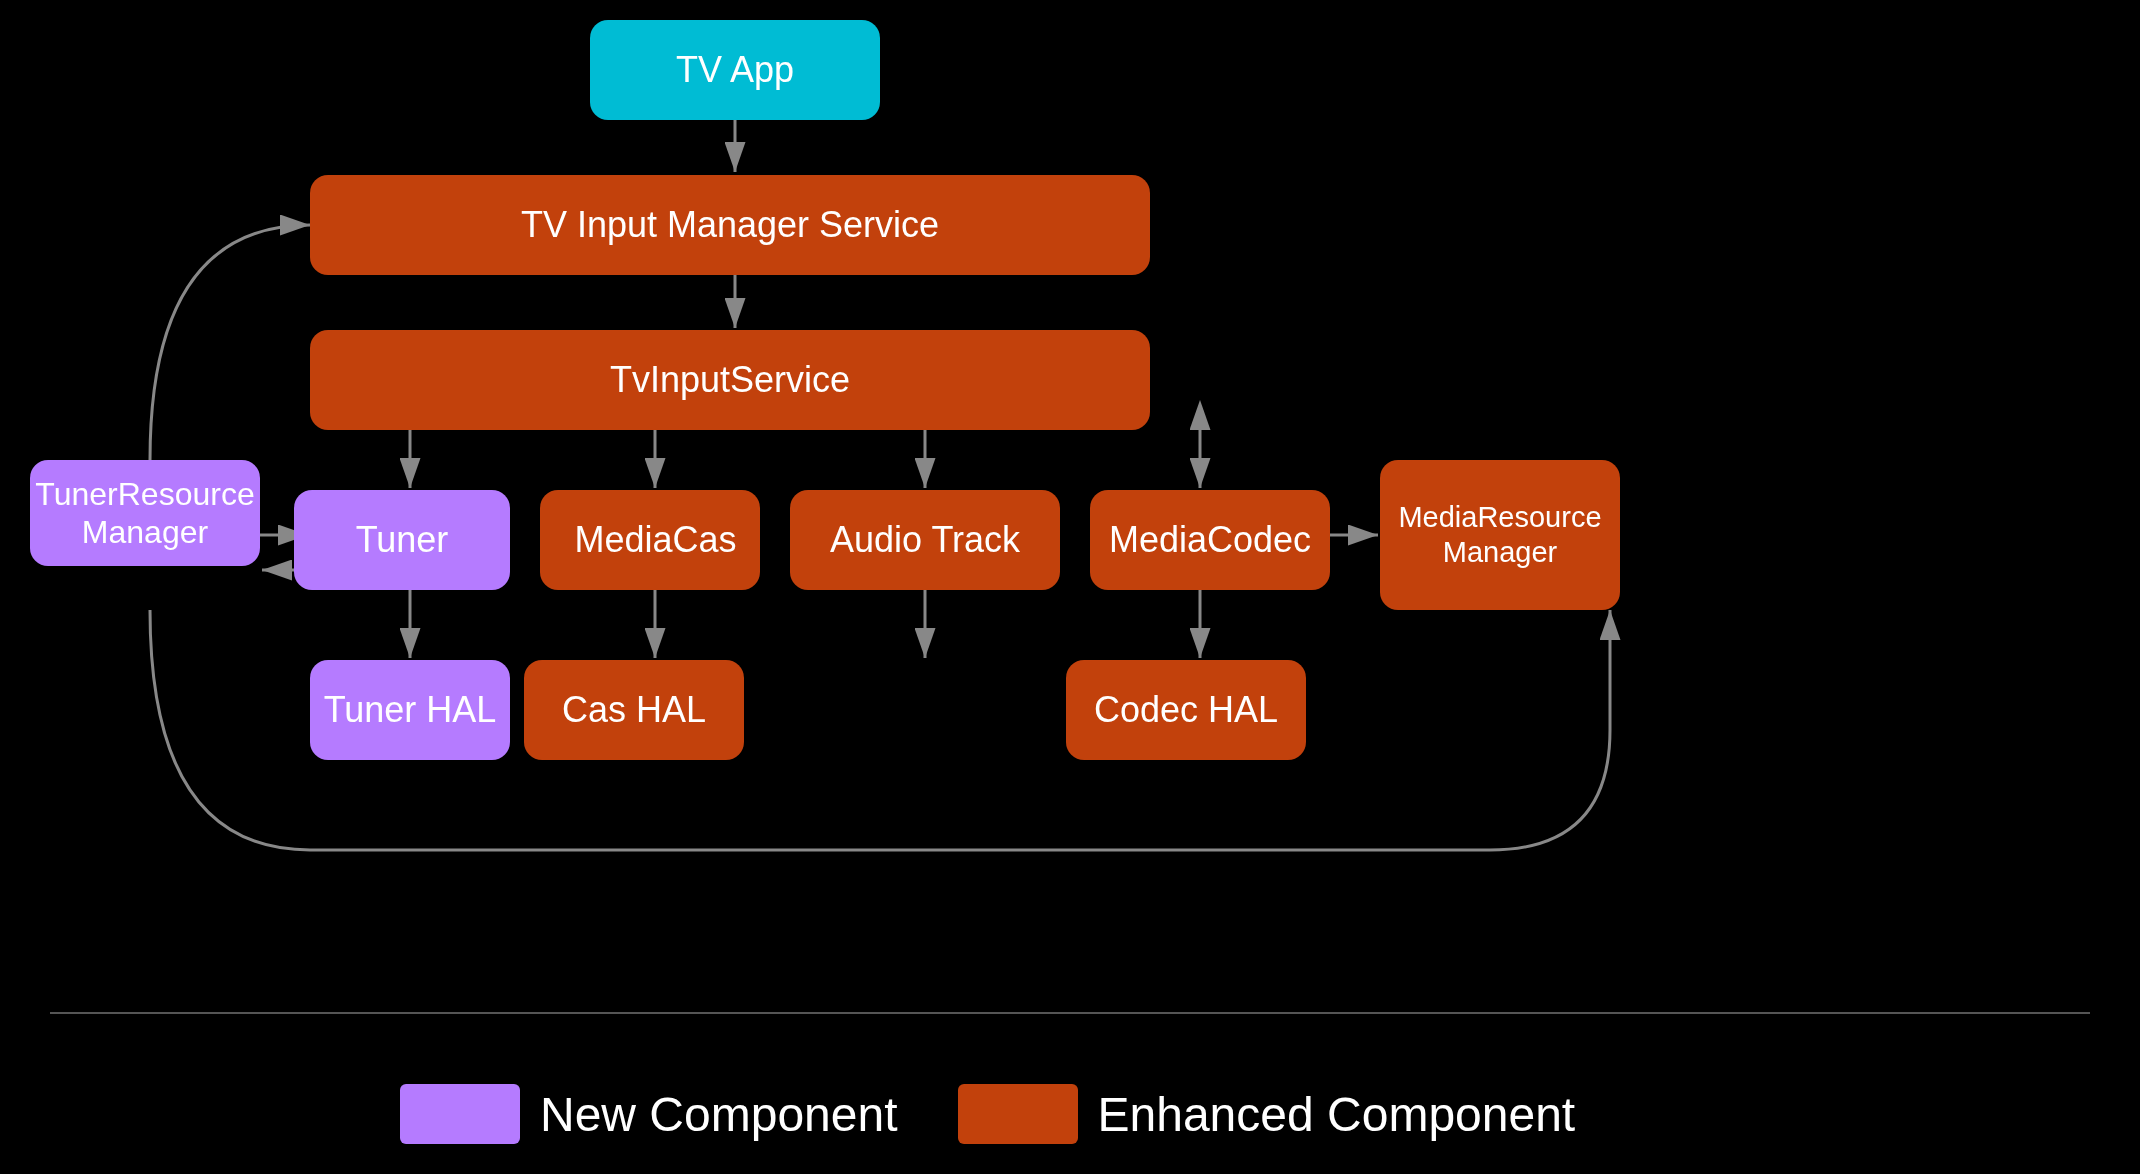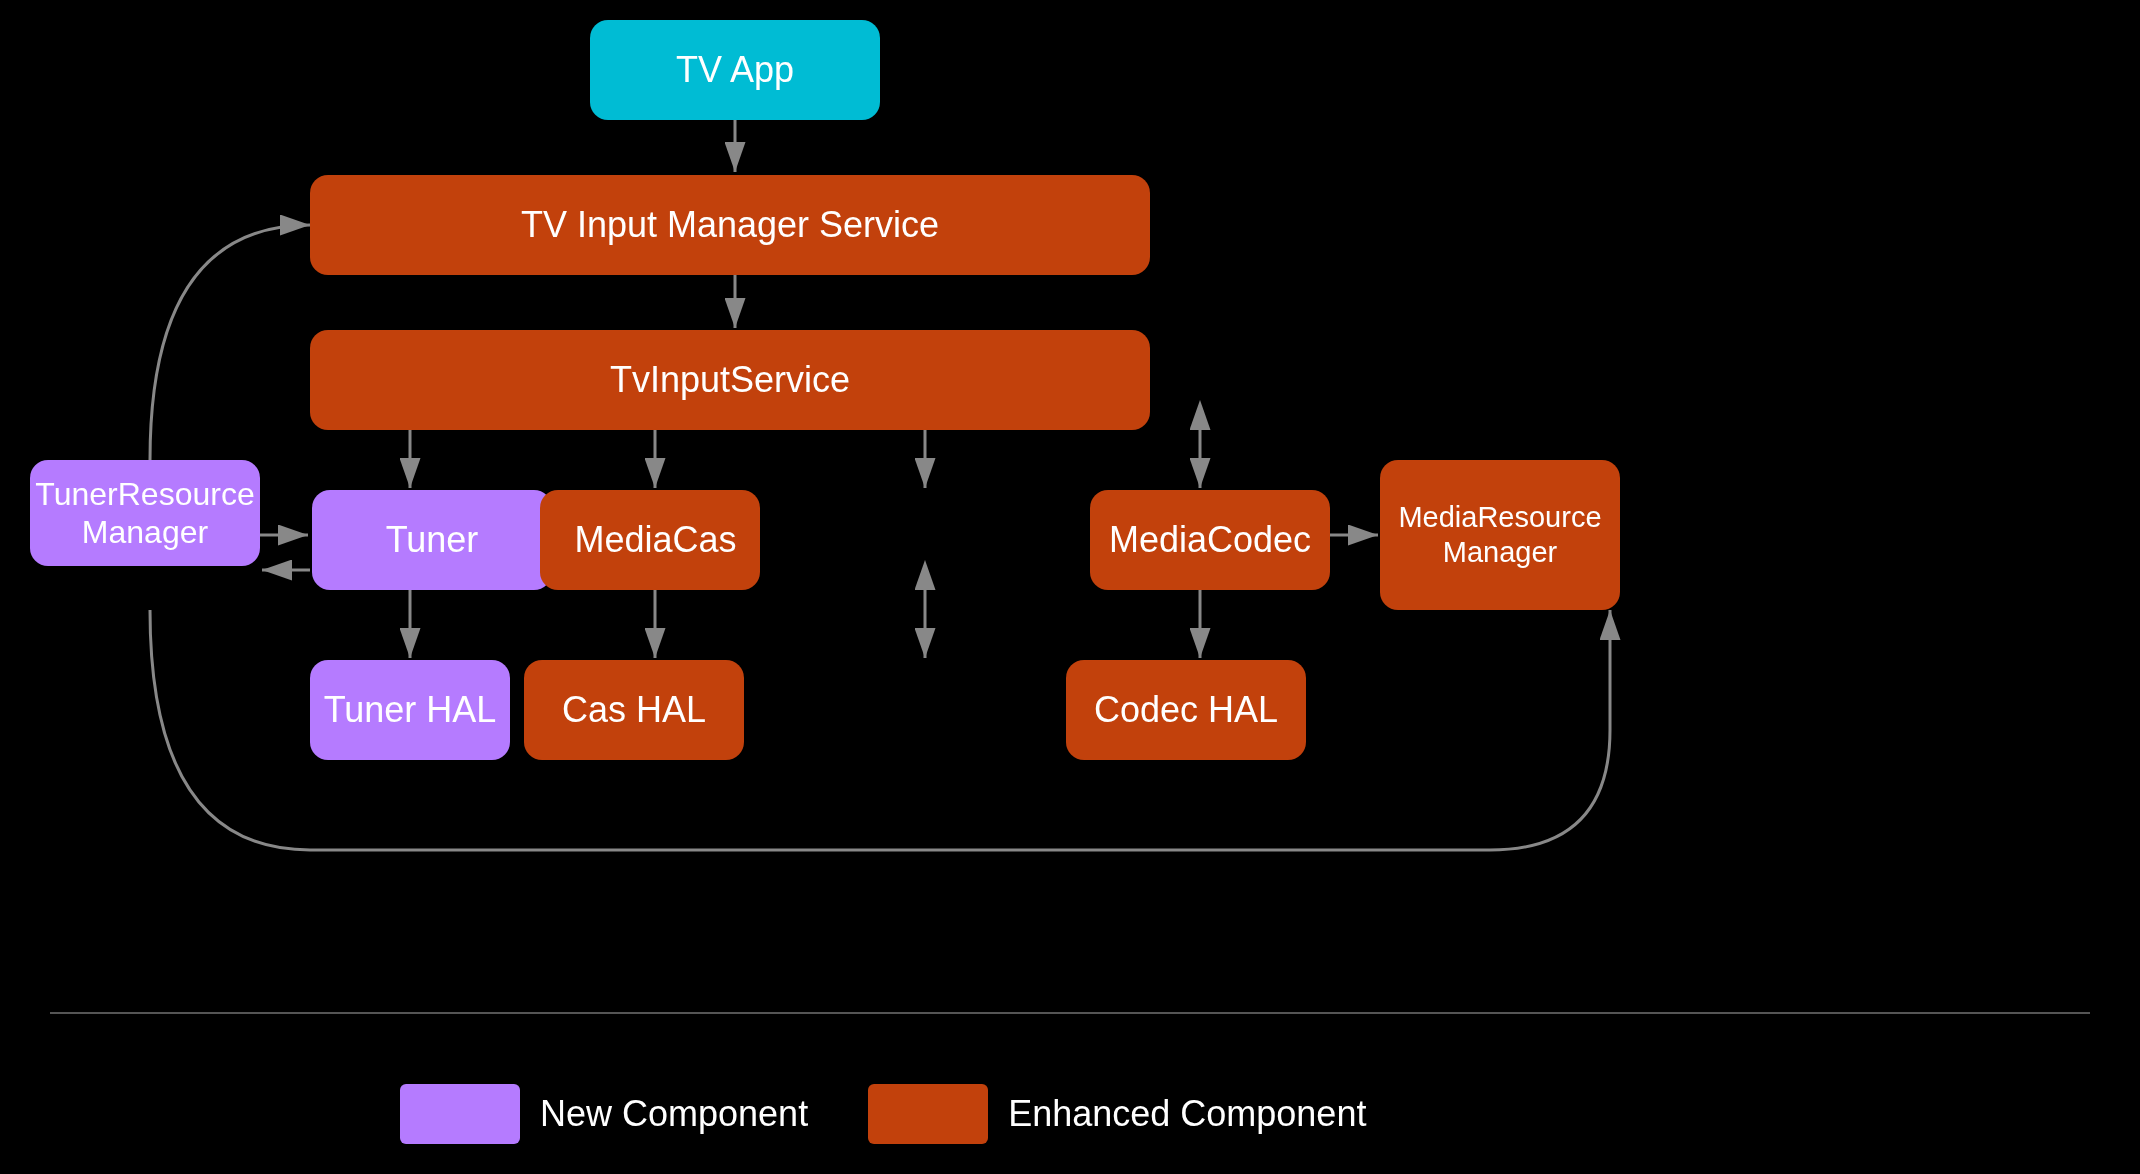--- a/index.html
+++ b/index.html
@@ -49,21 +49,21 @@
       display: flex;
       align-items: center;
       gap: 20px;
     }
     .legend-box {
       width: 120px;
       height: 60px;
       border-radius: 6px;
     }
     .legend-label {
-      font-size: 36px;
+      font-size: 48px;
       color: #fff;
       font-weight: 400;
     }
 
     
     .divider {
       position: absolute;
       bottom: 160px;
       left: 50px;
       right: 50px;
@@ -133,24 +133,25 @@
     <path d="M 150 460 Q 150 225 310 225" stroke="#888" stroke-width="3" fill="none" marker-end="url(#arrowhead)"></path>
 
   </svg>
 
   <div class="box cyan" style="left:590px; top:20px; width:290px; height:100px;">TV App</div>
 
   <div class="box orange" style="left:310px; top:175px; width:840px; height:100px;">TV Input Manager Service</div>
 
   <div class="box orange" style="left:310px; top:330px; width:840px; height:100px;">TvInputService</div>
 
-  <div class="box purple" style="left:312px; top:490px; width:240px; height:100px;">Tuner</div>
+  <div class="box purple" style="left:294px; top:490px; width:216px; height:100px;">Tuner</div>
 
   <div class="box orange" style="left:540px; top:490px; width:220px; height:100px;padding-left:11px;">MediaCas</div>
 
+  <div class="box orange" style="left:790px; top:490px; width:270px; height:100px;">Audio Track</div>
 
   <div class="box orange" style="left:1090px; top:490px; width:240px; height:100px;">MediaCodec</div>
 
   <div class="box purple" style="left:310px; top:660px; width:200px; height:100px;">Tuner HAL</div>
 
   <div class="box orange" style="left:524px; top:660px; width:220px; height:100px;">Cas HAL</div>
 
 
   <div class="box orange" style="left:1066px; top:660px; width:240px; height:100px;">Codec HAL</div>
 

